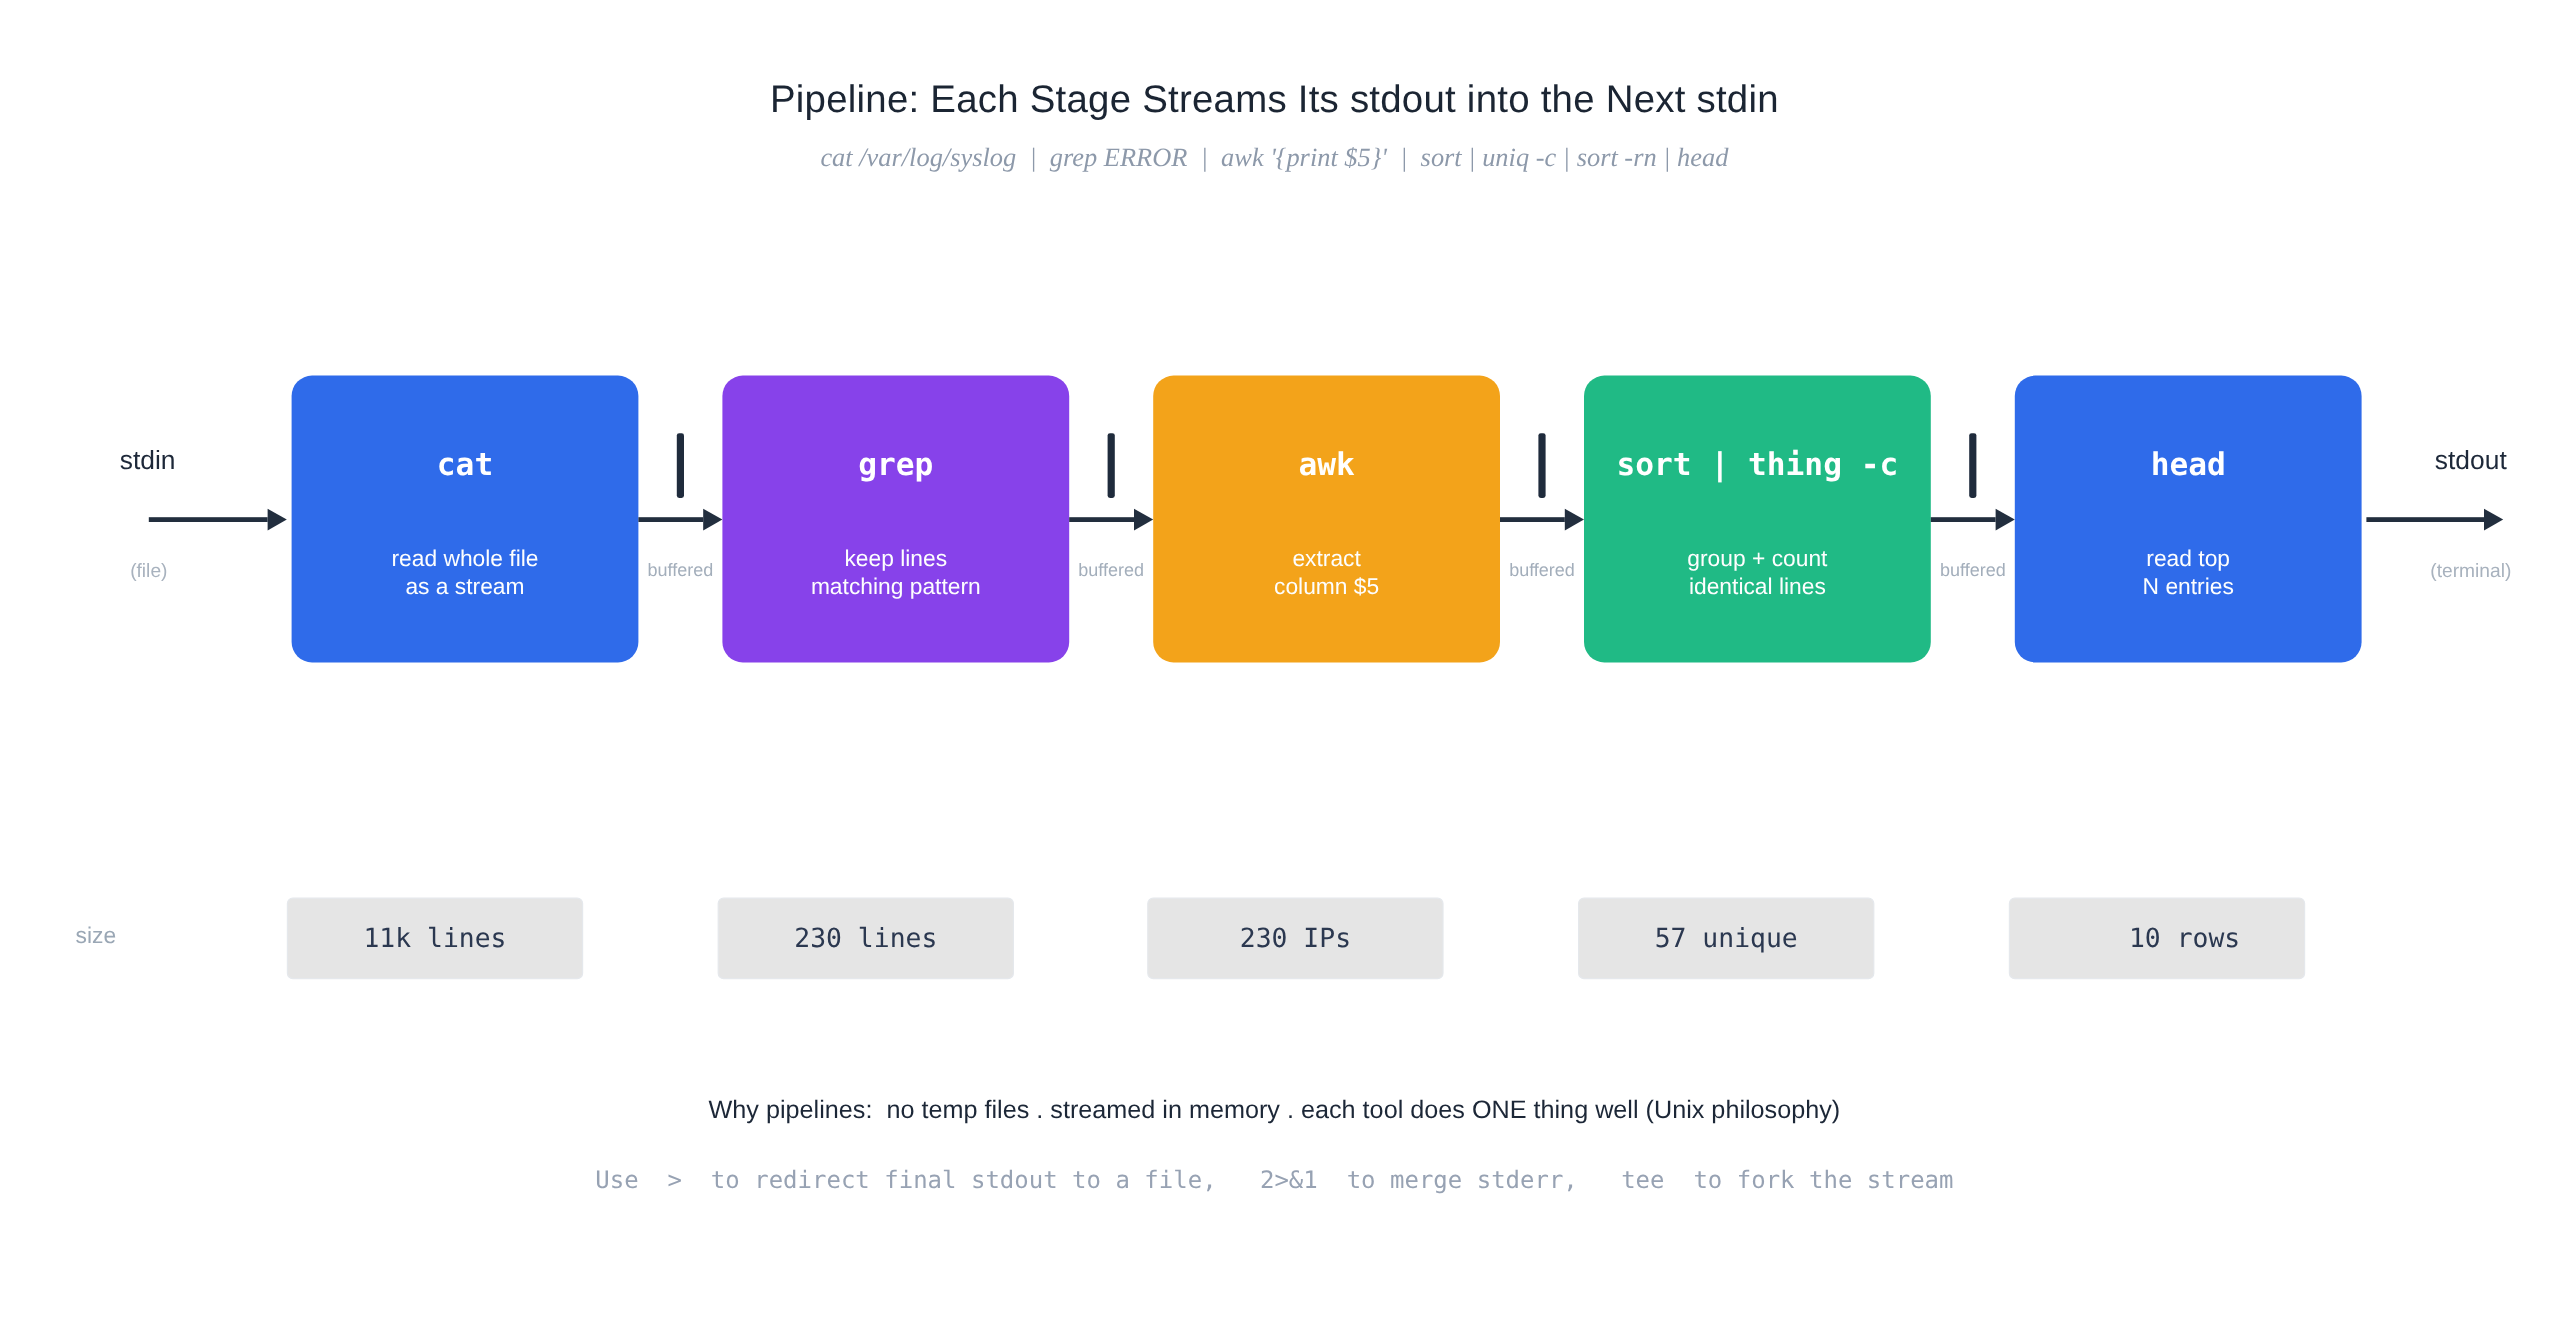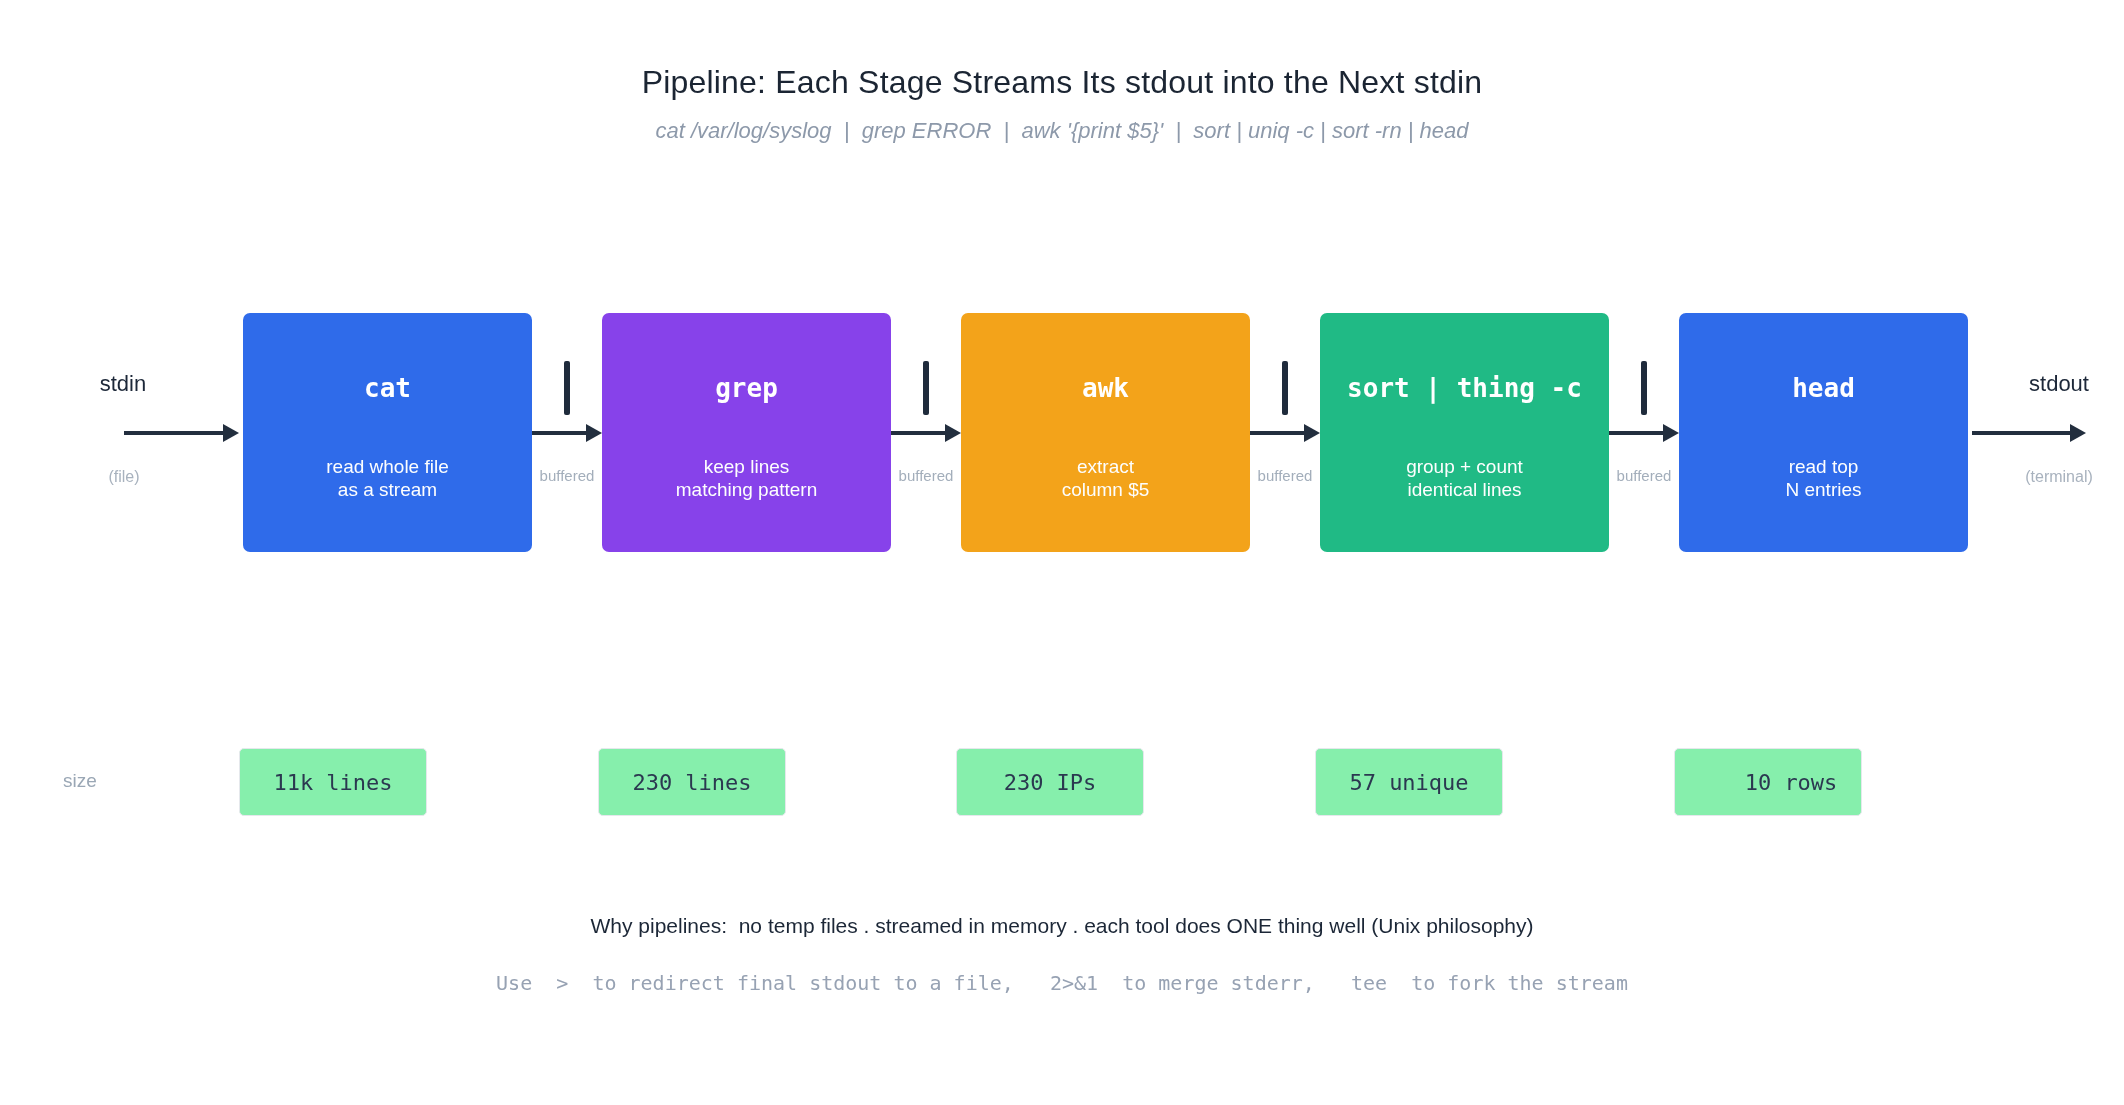--- a/index.html
+++ b/index.html
@@ -5,27 +5,27 @@
   * { margin:0; padding:0; box-sizing:border-box; }
   html,body { width:2124px; height:1105px; background:#ffffff; overflow:hidden;
               font-family:"Liberation Sans", sans-serif; }
 
   .page { position:relative; width:2124px; height:1105px; background:#fff; }
 
   
   .title { margin-top:62px; text-align:center; font-size:32px; line-height:40px;
            font-weight:500; color:#1b2533; letter-spacing:0.2px; }
   .command { margin-top:15px; text-align:center; font-size:22px; line-height:28px;
-             font-family:Liberation Sans, sans-serif; font-style:italic;
+             font-family:Liberation Serif, serif; font-style:italic;
              color:#8d99aa; white-space:pre; }
 
   
   .pipeline-row { position:relative; margin-top:168px; height:239px; width:2124px;margin-left:43px; }
 
-  .stage { position:absolute; top:0; width:289px; height:239px; border-radius:7px;
+  .stage { position:absolute; top:0; width:289px; height:239px; border-radius:17px;
            text-align:center; }
   .stage-title { margin-top:60px; font-family:"DejaVu Sans Mono", monospace;
                  font-weight:bold; font-size:26px; line-height:30px; color:#ffffff;
                  white-space:pre; }
   .stage-desc { margin-top:52px; font-size:19px; line-height:23px; color:#fdfefe; }
 
   .connector { position:absolute; top:0; width:70px; height:239px; }
   .pipe-bar { position:absolute; top:48px; left:50%; margin-left:-3px; width:6px;
               height:54px; background:#1f2b3c; border-radius:2px; }
   .arrow { position:absolute; top:111px; left:0; right:0; height:18px;
@@ -39,21 +39,21 @@
   .endpoint { position:absolute; top:0; height:239px; }
   .endpoint .ep-label { position:absolute; top:58px; font-size:22px; color:#1d2839;
                         text-align:center; }
   .endpoint .ep-sub { position:absolute; top:155px; font-size:16px; color:#a8b2be;
                       text-align:center; }
   .endpoint .arrow { top:111px; }
 
   
   .size-row { position:relative; margin-top:196px; height:68px; width:2124px; }
   .size-label { position:absolute; left:63px; top:22px; font-size:19px; color:#9aa7b5; }
-  .size-box { position:absolute; top:0; width:188px; height:68px; background:#86efac;
+  .size-box { position:absolute; top:0; width:247px; height:68px; background:#e5e5e5;
               border:1px solid #e5e8ec; border-radius:5px; display:flex;
               align-items:center; justify-content:center;
               font-family:"DejaVu Sans Mono", monospace; font-size:22px; color:#2b3850; }
 
   
   .why { margin-top:97px; text-align:center; font-size:21px; line-height:26px;
          color:#1c2737; white-space:pre; }
   .tips { margin-top:31px; text-align:center; font-size:20px; line-height:26px;
           font-family:"DejaVu Sans Mono", monospace; color:#97a2b3; white-space:pre; }
 </style>

